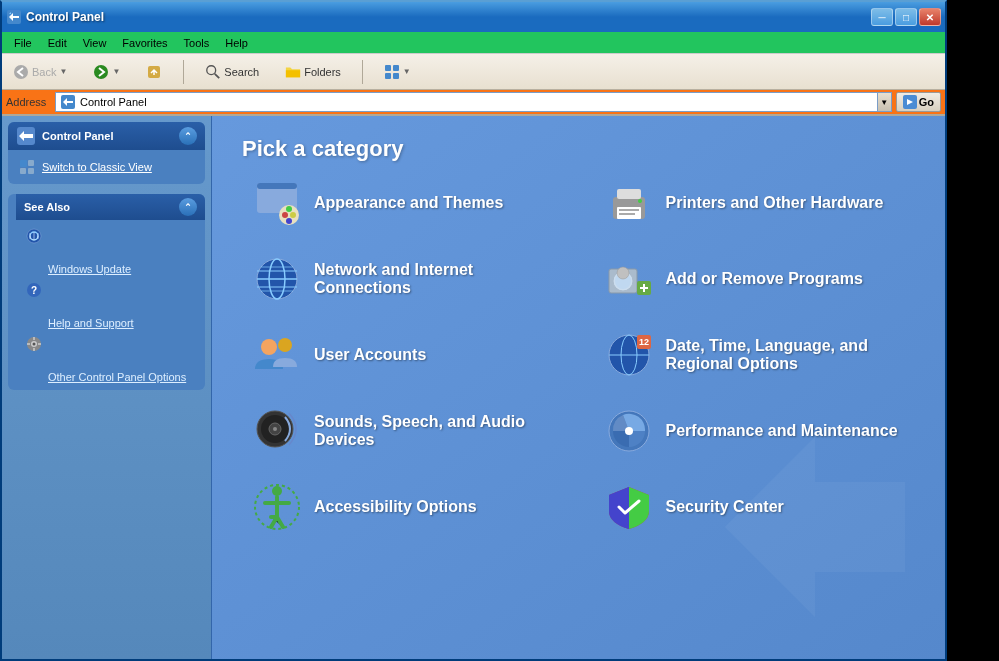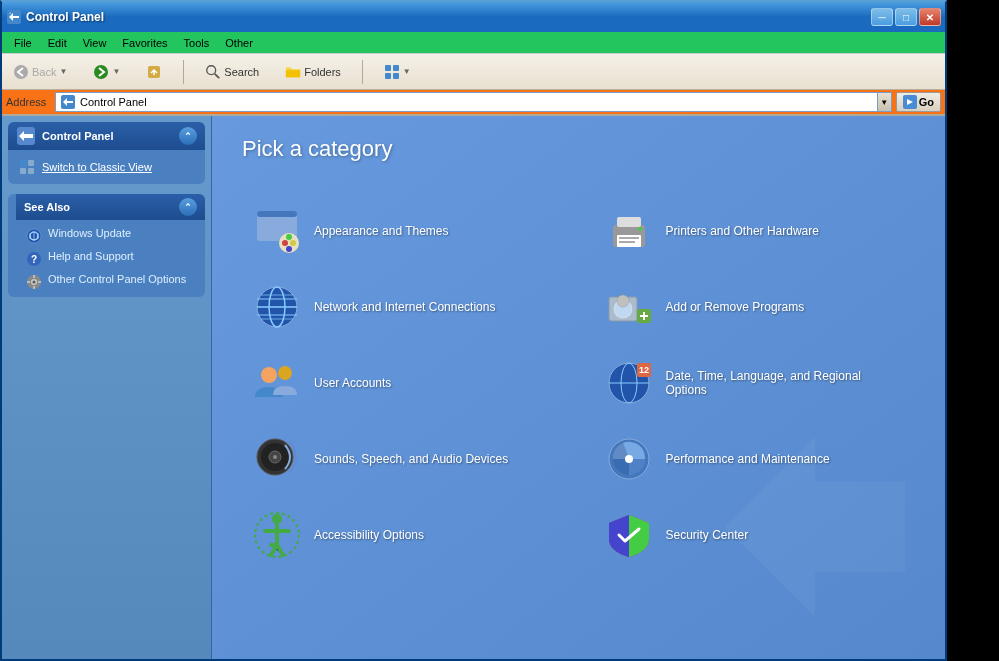--- a/index.html
+++ b/index.html
@@ -258,37 +258,39 @@
       color: #fff;
       font-size: 11px;
     }
     .see-also-icon {
       width: 16px;
       height: 16px;
       flex-shrink: 0;
       margin-top: 1px;
     }
     .see-also-text {
+      text-decoration: underline;
       color: #ddeeff;
+      margin-top: 36px;
     }
 
     
     .content-area {
       flex: 1;
       background: linear-gradient(to bottom right, #6699dd 0%, #5588cc 100%);
       padding: 20px 30px;
       overflow-y: auto;
       position: relative;
     }
 
     .page-title {
       font-size: 22px;
       color: white;
-      font-weight: normal;
-      margin-bottom: 36px;
+      font-weight: bold;
+      margin-bottom: 8px;
       text-shadow: 1px 1px 3px rgba(0,0,0,0.3);
     }
 
     
     .watermark {
       position: absolute;
       right: 20px;
       bottom: 20px;
       opacity: 0.15;
       pointer-events: none;
@@ -314,22 +316,22 @@
       width: 50px;
       height: 50px;
       flex-shrink: 0;
       display: flex;
       align-items: center;
       justify-content: center;
     }
 
     .category-label {
       color: white;
-      font-size: 12px;
-      font-weight: normal;
+      font-size: 16px;
+      font-weight: bold;
       text-shadow: 1px 1px 2px rgba(0,0,0,0.4);
       cursor: pointer;
     }
   </style>
 </head>
 <body>
 
 <div class="window">
 
   <div class="title-bar">
@@ -347,21 +349,21 @@
       <div class="tb-btn close">✕</div>
     </div>
   </div>
 
   <div class="menu-bar">
     <div class="menu-item">File</div>
     <div class="menu-item">Edit</div>
     <div class="menu-item">View</div>
     <div class="menu-item">Favorites</div>
     <div class="menu-item">Tools</div>
-    <div class="menu-item">Other</div>
+    <div class="menu-item">Help</div>
   </div>
 
   <div class="toolbar">
     <div class="toolbar-btn disabled">
       <span class="btn-icon">
         <svg width="16" height="16" viewBox="0 0 16 16">
           <circle cx="8" cy="8" r="7" fill="#aaa"></circle>
           <path d="M10 4 L5 8 L10 12" stroke="white" stroke-width="2" fill="none"></path>
         </svg>
       </span>

